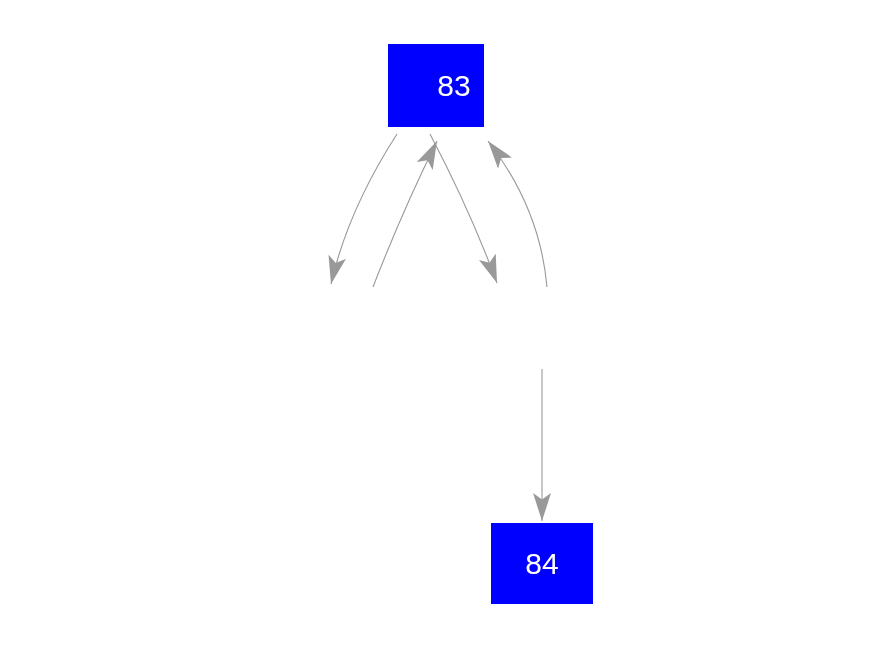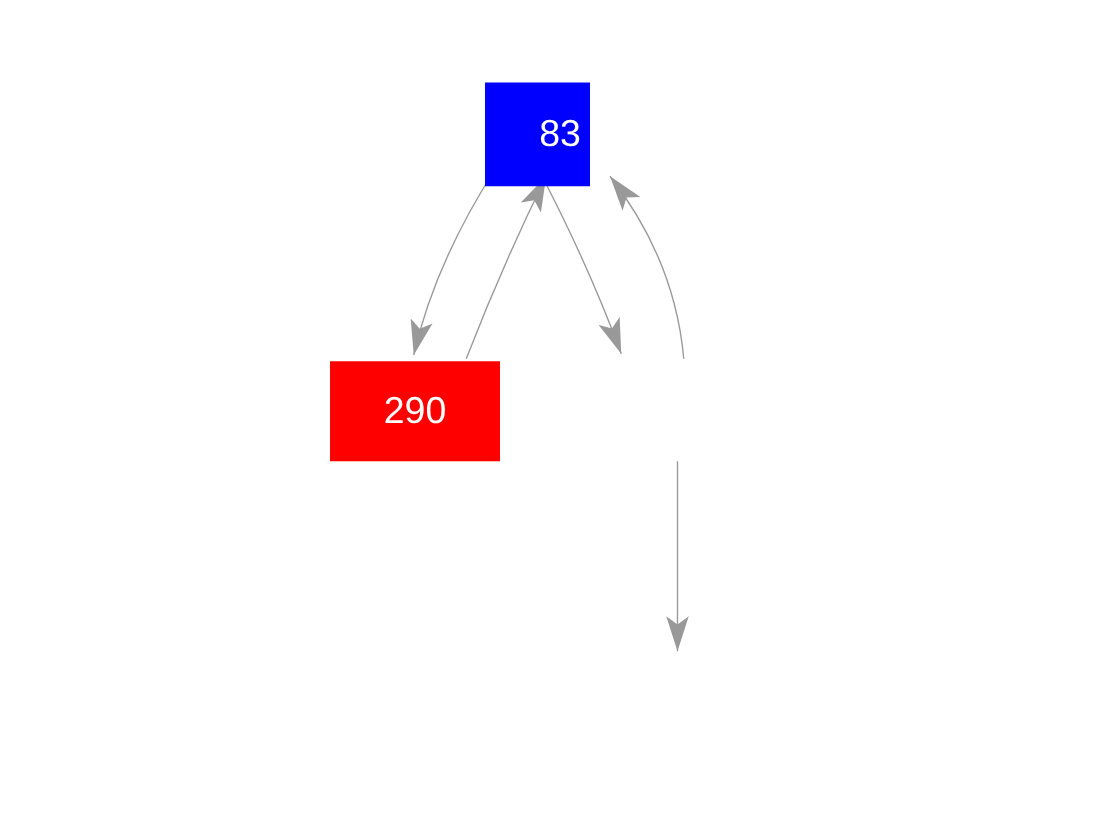--- a/index.html
+++ b/index.html
@@ -58,23 +58,23 @@
       </marker>
     </defs>
 
     <path class="edge" marker-end="url(#arrow)" d="M397,134 Q348,210 331,284"></path>
     <path class="edge" marker-end="url(#arrow)" d="M373,287 Q402,212 437,141"></path>
     <path class="edge" marker-end="url(#arrow)" d="M430,134 Q470,210 497,283"></path>
     <path class="edge" marker-end="url(#arrow)" d="M547,287 Q540,208 488,141"></path>
     <path class="edge" marker-end="url(#arrow)" d="M542,369 L542,521"></path>
   </svg>
 
-  <div class="node node-blue" style="left:388px; top:66px; width:84px; height:83px;padding-left:36px;">
+  <div class="node node-blue" style="left:388px; top:44px; width:96px; height:83px;padding-left:36px;">
     <span>83</span>
-  </div>
-
-  <div class="node node-red" style="left:264px; top:289px; width:136px; height:80px;">
-    <span>290</span>
   </div>
 
 
 
+  <div class="node node-blue" style="left:491px; top:523px; width:102px; height:81px;">
+    <span>84</span>
+  </div>
+
 </div>
 
 </body></html>

